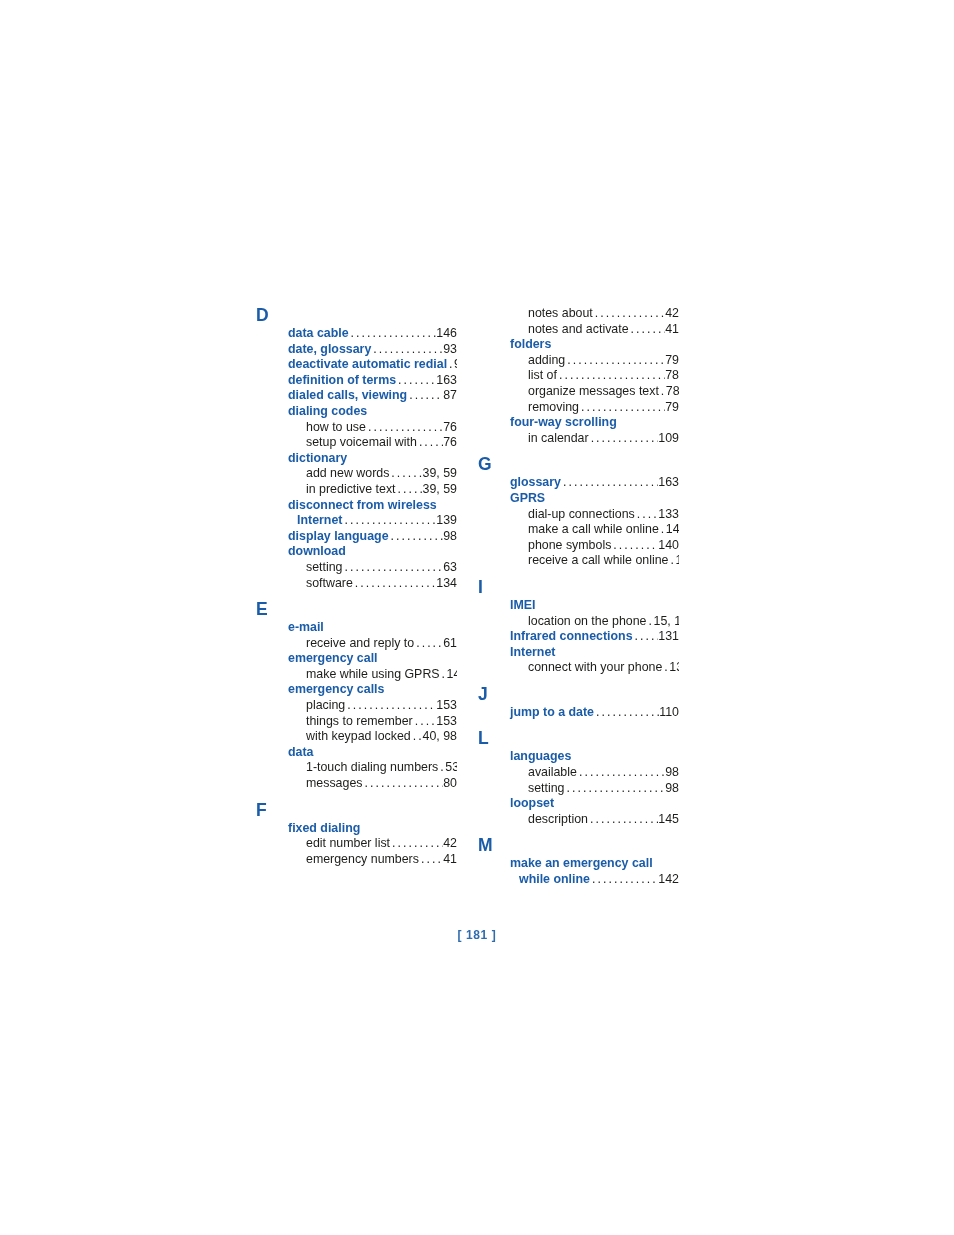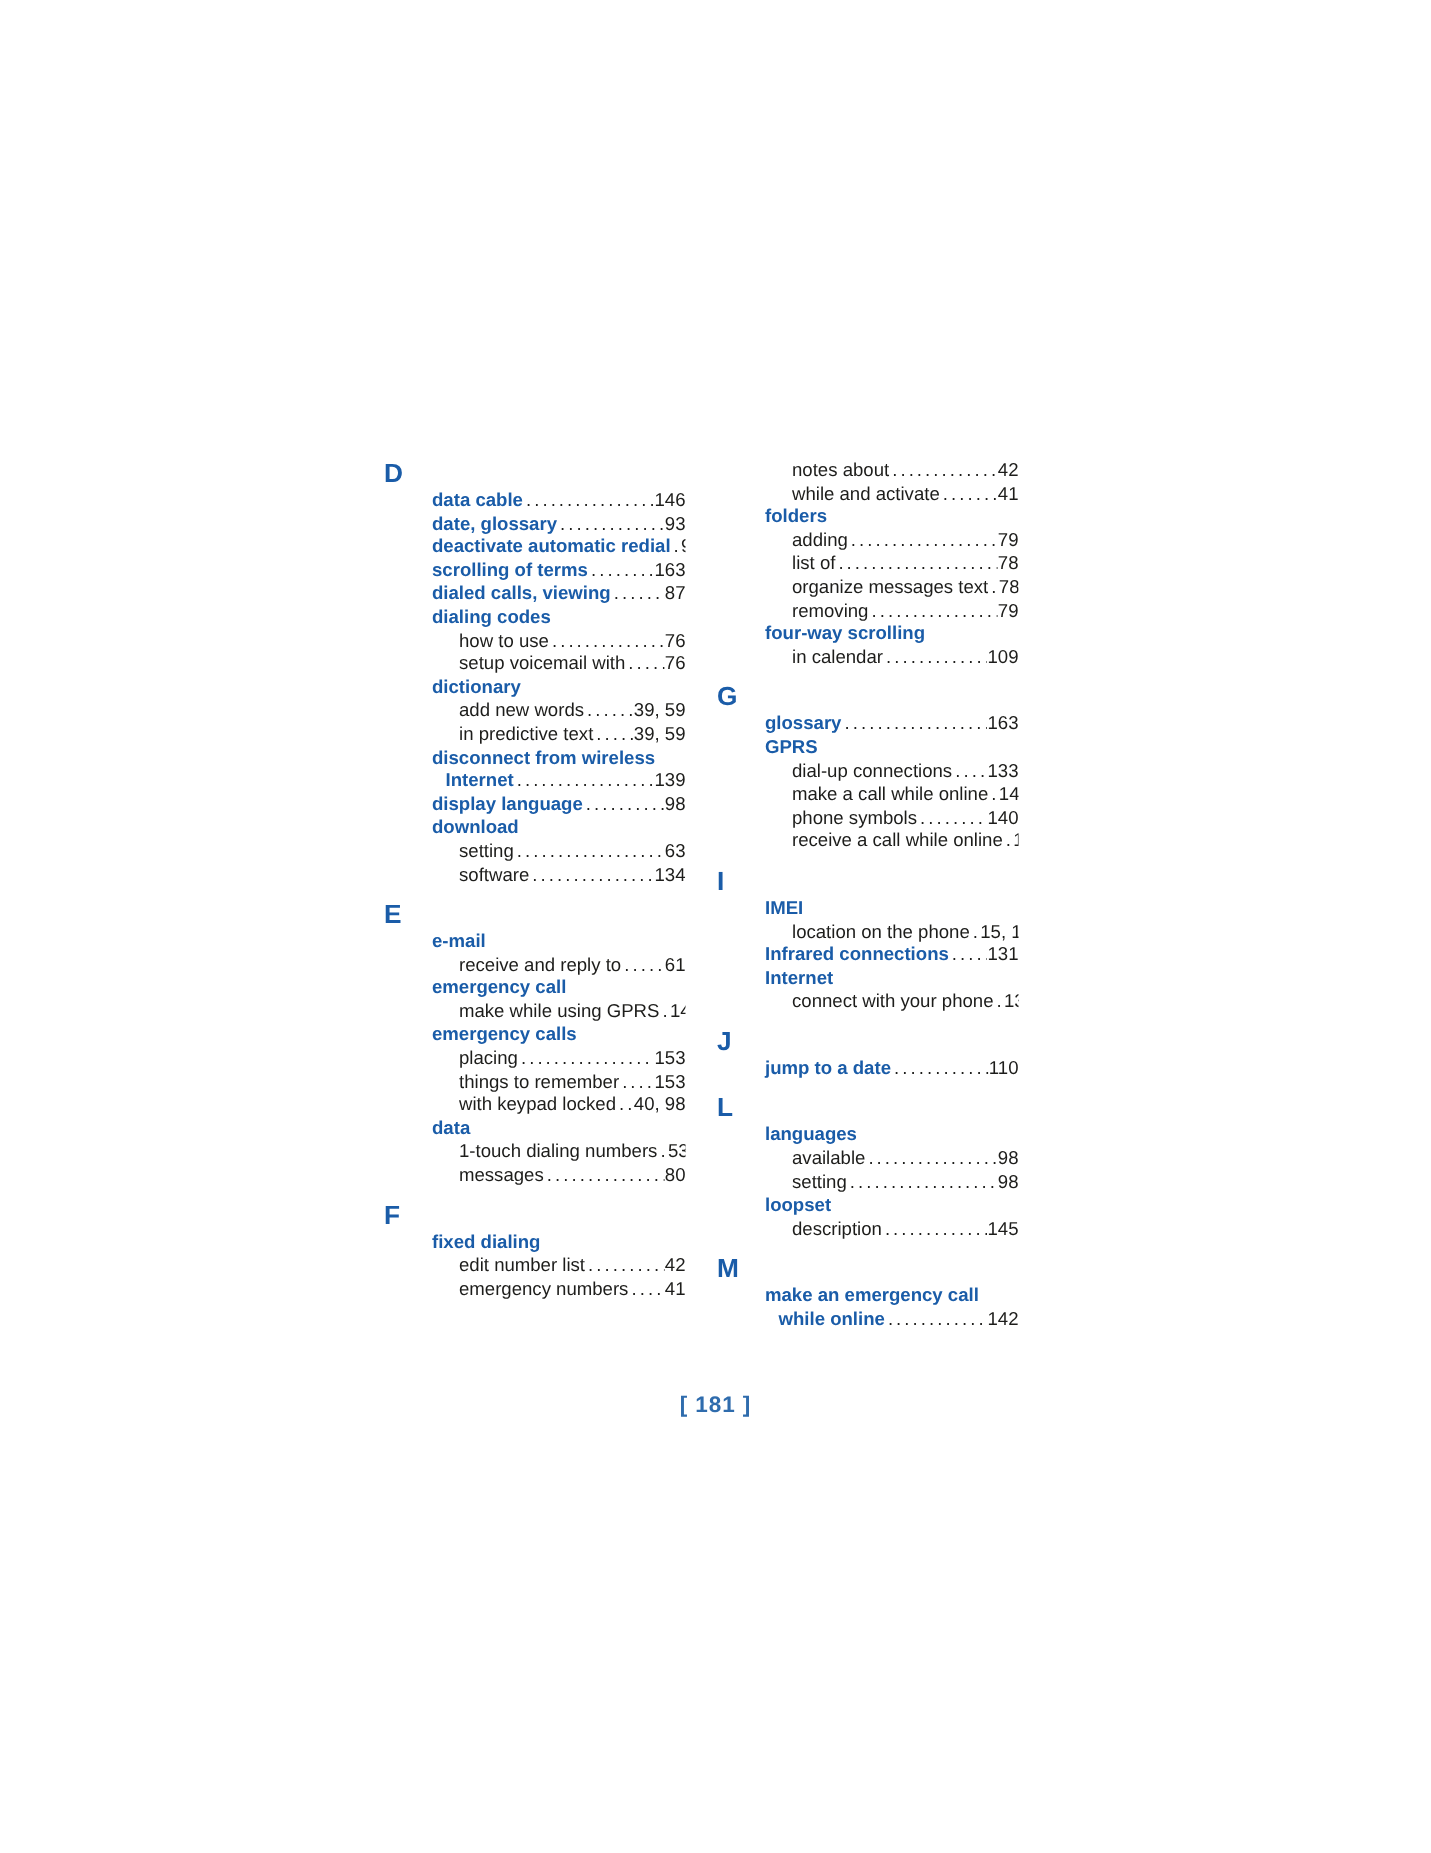--- a/index.html
+++ b/index.html
@@ -105,21 +105,21 @@
     color: #1d1d1b;
   }
 
   
   .footer {
     position: absolute;
     left: 0;
     top: 928px;
     width: 954px;
     text-align: center;
-    font-size: 15px;
+    font-size: 12px;
     font-weight: bold;
     color: #2f6cad;
     letter-spacing: 0.6px;
   }
 </style>
 </head>
 <body>
 
 <div id="page">
 
@@ -135,21 +135,21 @@
           <span class="label">date, glossary</span>
           <span class="leader">........................................................................................................................</span>
           <span class="pageno">93</span>
         </div>
         <div class="entry lvl1">
           <span class="label">deactivate automatic redial</span>
           <span class="leader">........................................................................................................................</span>
           <span class="pageno">95</span>
         </div>
         <div class="entry lvl1">
-          <span class="label">scrolling of terms</span>
+          <span class="label">definition of terms</span>
           <span class="leader">........................................................................................................................</span>
           <span class="pageno">163</span>
         </div>
         <div class="entry lvl1">
           <span class="label">dialed calls, viewing</span>
           <span class="leader">........................................................................................................................</span>
           <span class="pageno">87</span>
         </div>
         <div class="entry lvl1 noleader">
           <span class="label">dialing codes</span>
@@ -266,21 +266,21 @@
           <span class="pageno">41</span>
         </div>
       </div>
     <div class="index-column">
         <div class="entry lvl2">
           <span class="label">notes about</span>
           <span class="leader">........................................................................................................................</span>
           <span class="pageno">42</span>
         </div>
         <div class="entry lvl2">
-          <span class="label">while and activate</span>
+          <span class="label">notes and activate</span>
           <span class="leader">........................................................................................................................</span>
           <span class="pageno">41</span>
         </div>
         <div class="entry lvl1 noleader">
           <span class="label">folders</span>
         </div>
         <div class="entry lvl2">
           <span class="label">adding</span>
           <span class="leader">........................................................................................................................</span>
           <span class="pageno">79</span>

